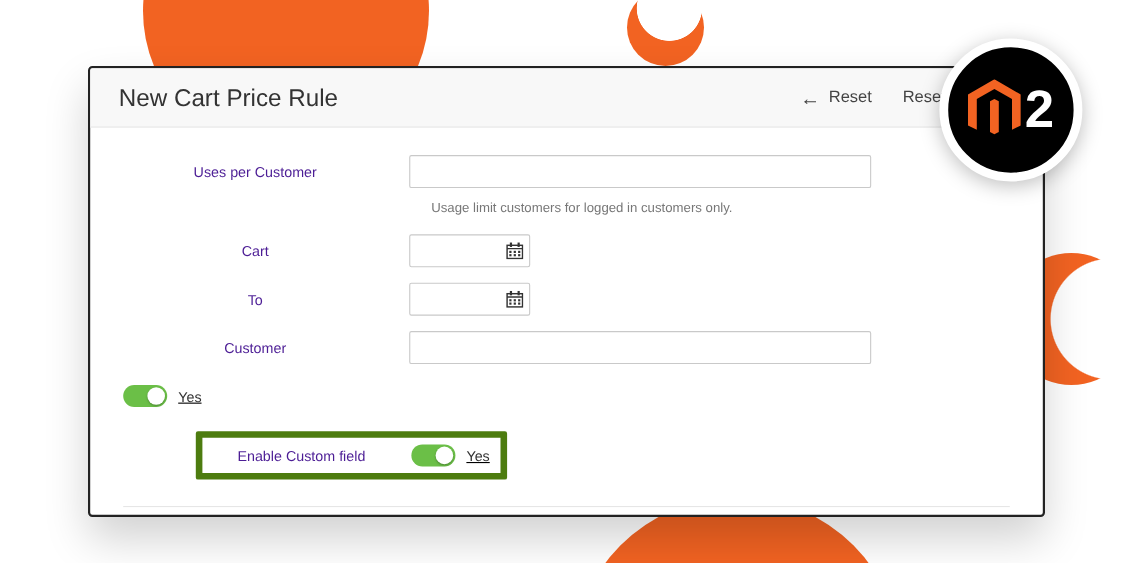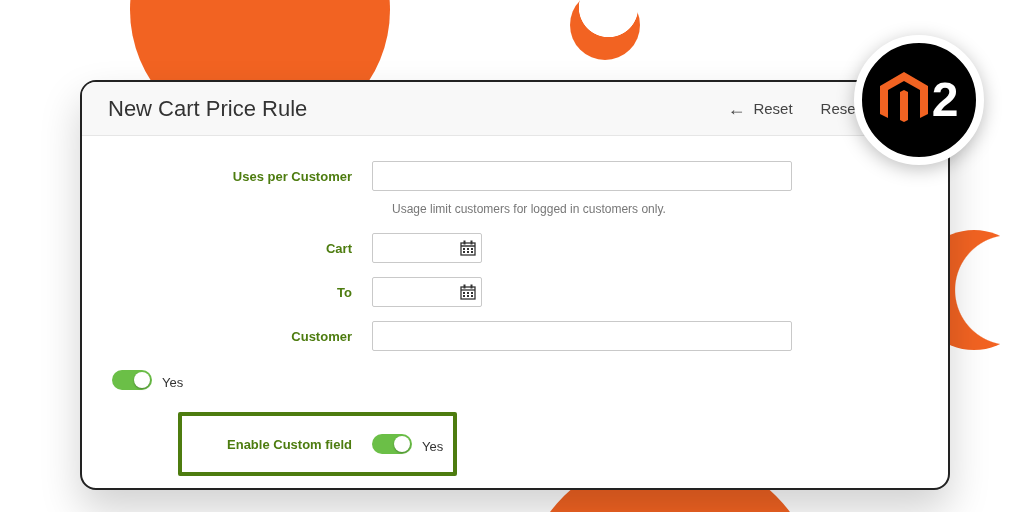--- a/index.html
+++ b/index.html
@@ -9,42 +9,42 @@
   .shape.top-circle { width: 260px; height: 260px; border-radius: 50%; top: -120px; left: 130px; }
   .shape.top-moon { width: 70px; height: 70px; border-radius: 50%; top: -10px; left: 570px; background: radial-gradient(circle at 55% 25%, #fff 45%, #f26322 46%); }
   .shape.right-moon { width: 120px; height: 120px; border-radius: 50%; top: 230px; right: -10px; background: radial-gradient(circle at 80% 50%, #fff 48%, #f26322 49%); }
   .shape.bottom-circle { width: 300px; height: 300px; border-radius: 50%; bottom: -240px; left: 520px; }
 
   .m2-badge { position: absolute; top: 35px; right: 40px; width: 130px; height: 130px; border-radius: 50%; background: #000; border: 8px solid #fff; display: flex; align-items: center; justify-content: center; z-index: 30; box-shadow: 0 4px 18px rgba(0,0,0,.25); }
   .m2-badge .inner { display: flex; align-items: center; gap: 4px; }
   .m2-badge .logo { width: 48px; height: 56px; }
   .m2-badge .two { color: #fff; font-size: 48px; font-weight: 700; line-height: 1; }
 
-  .panel { position: absolute; top: 80px; left: 80px; width: 870px; height: 410px; background: #fff; border: 2px solid #222; border-radius: 16px; box-shadow: 0 20px 40px rgba(0,0,0,.18); overflow: hidden; z-index: 10; }
+  .panel { position: absolute; top: 60px; left: 80px; width: 870px; height: 410px; background: #fff; border: 2px solid #222; border-radius: 4px; box-shadow: 0 20px 40px rgba(0,0,0,.18); overflow: hidden; z-index: 10; }
   .panel-head { display: flex; align-items: center; height: 54px; padding: 0 26px; border-bottom: 1px solid #e6e6e6; background: #f8f8f8; }
   .panel-title { font-size: 22px; font-weight: 400; color: #333; flex: 1; }
   .hbtn { font-size: 15px; color: #444; margin-left: 28px; cursor: pointer; display: inline-flex; align-items: center; gap: 8px; }
   .hbtn.save { margin-right: 0; }
   .arrow { font-size: 18px; line-height: 1; }
 
   .form { padding: 18px 30px 0 30px; }
   .row { display: flex; align-items: center; min-height: 44px; }
-  .lbl { width: 260px; text-align: right; padding-right: 20px; font-size: 13px; font-weight: 700; color: #4d7c0f; }
-  .ctl { flex: 1; display: flex; align-items: flex-end; gap: 10px; }
+  .lbl { width: 260px; text-align: center; padding-right: 20px; font-size: 13px; font-weight: 400; color: #4c1d95; }
+  .ctl { flex: 1; display: flex; align-items: center; gap: 10px; text-decoration: underline; }
   .txt { width: 420px; height: 30px; border: 1px solid #c9c9c9; border-radius: 2px; padding: 0 8px; font-size: 13px; }
   .txt.sm { width: 110px; padding-right: 28px; }
   .hint { font-size: 12px; color: #777; margin: 4px 0 10px 280px; }
   .date-wrap { position: relative; display: inline-block; }
   .cal-icon { position: absolute; right: 6px; top: 50%; transform: translateY(-50%); pointer-events: none; }
 
   .toggle { position: relative; width: 40px; height: 20px; background: #6bbf47; border-radius: 10px; display: inline-block; }
   .toggle .knob { position: absolute; top: 2px; right: 2px; width: 16px; height: 16px; background: #fff; border-radius: 50%; box-shadow: 0 1px 2px rgba(0,0,0,.3); }
   .toggle-label { font-size: 13px; color: #333; }
 
-  .highlight { border: 4px solid #4d7c0f; padding: 18px 10px; border-radius: 2px; margin-left: -12px; }
+  .highlight { border: 6px solid #4d7c0f; padding: 6px 10px; border-radius: 2px; margin-left: -12px; }
   .highlight .lbl { width: 180px; }
   .row.highlight-row { margin-top: 10px; }
 
   .section-title { margin-top: 24px; padding: 14px 0 10px 0; border-top: 1px solid #e6e6e6; font-size: 16px; font-weight: 700; color: #333; }
 </style>
 </head>
 <body>
 
 <div class="bg">
   <div class="shape top-circle"></div>

